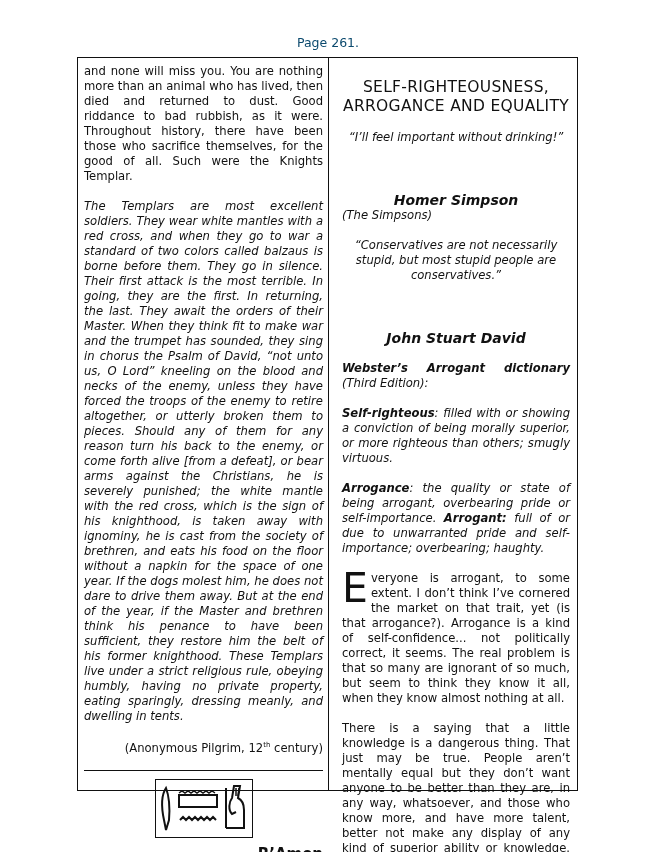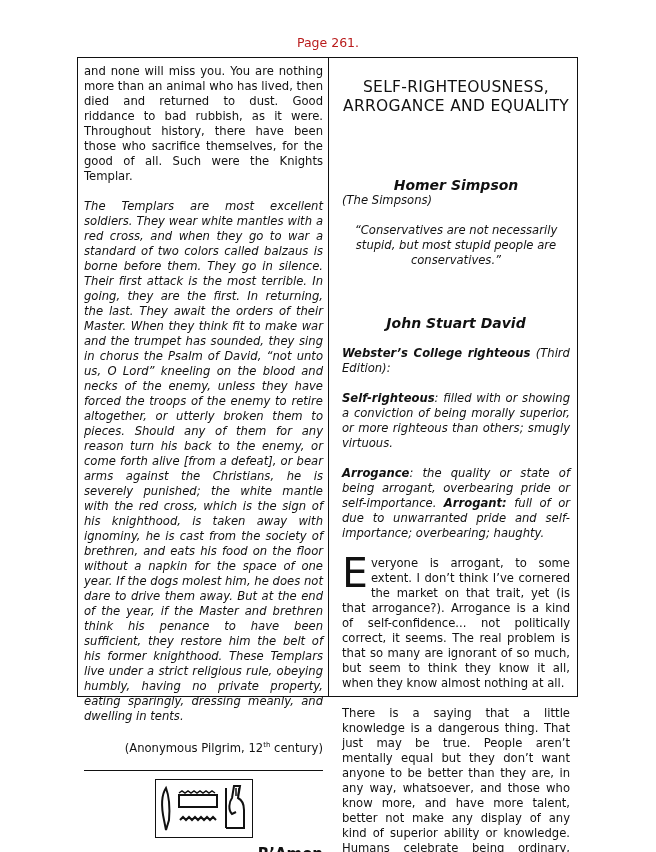--- a/index.html
+++ b/index.html
@@ -1,20 +1,20 @@
 <!DOCTYPE html>
 <html><head>
 <meta charset="utf-8">
 <style>
   html, body { margin:0; padding:0; background:#ffffff; }
   body { width:656px; height:852px; position:relative; overflow:hidden;
          font-family:"DejaVu Sans", sans-serif; color:#111; }
   .page-num { position:absolute; top:35px; left:0; width:656px; text-align:center;
-              font-size:12.5px; color:#b91c1c; }
-  .frame { position:absolute; left:77px; top:57px; width:501px; height:640px;
+              font-size:12.5px; color:#0c4a6e; }
+  .frame { position:absolute; left:77px; top:57px; width:501px; height:734px;
            border:1.5px solid #111; box-sizing:border-box; }
   .divider { position:absolute; left:250px; top:0; bottom:0; border-left:1.5px solid #111; }
   .col { position:absolute; top:0; bottom:0; box-sizing:border-box;
          font-size:11.6px; line-height:15px; }
   .col-left { left:0; width:251px; padding:6px 6px 0 6px; }
   .col-right { left:252px; width:248px; padding:6px 8px 0 12px; }
   p { margin:0; text-align:justify; }
   .it { font-style:italic; }
   .gap { height:15px; }
   .attrib { text-align:right; margin-top:14px; }
@@ -60,29 +60,30 @@
           <path d="M80 8 L80 16 M83 8 L82 16" stroke="#111" stroke-width="1.5"></path>
         </svg>
       </div>
       <div class="caption-name">R’Amen</div>
       <div class="caption-trans">“Ra said it”</div>
     </div>
   </div>
 
   <div class="col col-right">
     <h1>SELF-RIGHTEOUSNESS, ARROGANCE AND EQUALITY</h1>
+    <p class="quote">“I’ll feel important without drinking!”</p>
     <div class="gap"></div>
     <div class="author">Homer Simpson</div>
     <div class="source">(The Simpsons)</div>
     <div class="gap"></div>
     <p class="quote" style="padding:0 12px">“Conservatives are not necessarily stupid, but  most stupid people are conservatives.”</p>
     <div class="gap"></div>
     <div class="author">John Stuart David</div>
     <div class="gap"></div>
-    <p><span class="b">Webster’s College righteous</span><span class="it"> (Third Edition):</span></p>
+    <p><span class="b">Webster’s Arrogant dictionary</span><span class="it"> (Third Edition):</span></p>
     <div class="gap"></div>
     <p class="it"><span class="b">Self-righteous</span><span>:  filled with or showing a conviction of being morally superior, or more righteous than others;  smugly virtuous.</span></p>
     <div class="gap"></div>
     <p class="it"><span class="b">Arrogance</span><span>:  the quality or state of being arrogant, overbearing pride or self-importance.  </span><span class="b">Arrogant:</span><span>  full  of or due to unwarranted pride and self-importance; overbearing; haughty.</span></p>
     <div class="gap"></div>
     <p><span class="dropcap">E</span><span>veryone is arrogant, to some extent.  I  don’t  think I’ve cornered the market on that trait, yet (is that arrogance?).  Arrogance is a kind of self-confidence... not politically correct, it seems.  The  real problem is that so many are ignorant of so much, but seem to think they know it all, when they know almost nothing at all.</span></p>
     <div class="gap"></div>
     <p>There is a saying that a little knowledge is a dangerous thing.  That just may be true.  People aren’t mentally equal but they don’t want anyone to be better than they are, in any way, whatsoever, and those who know more, and have more talent,  better not make any display of any kind of superior ability or knowledge.  Humans celebrate  being  ordinary,  common,  and</p>
   </div>
 </div>

